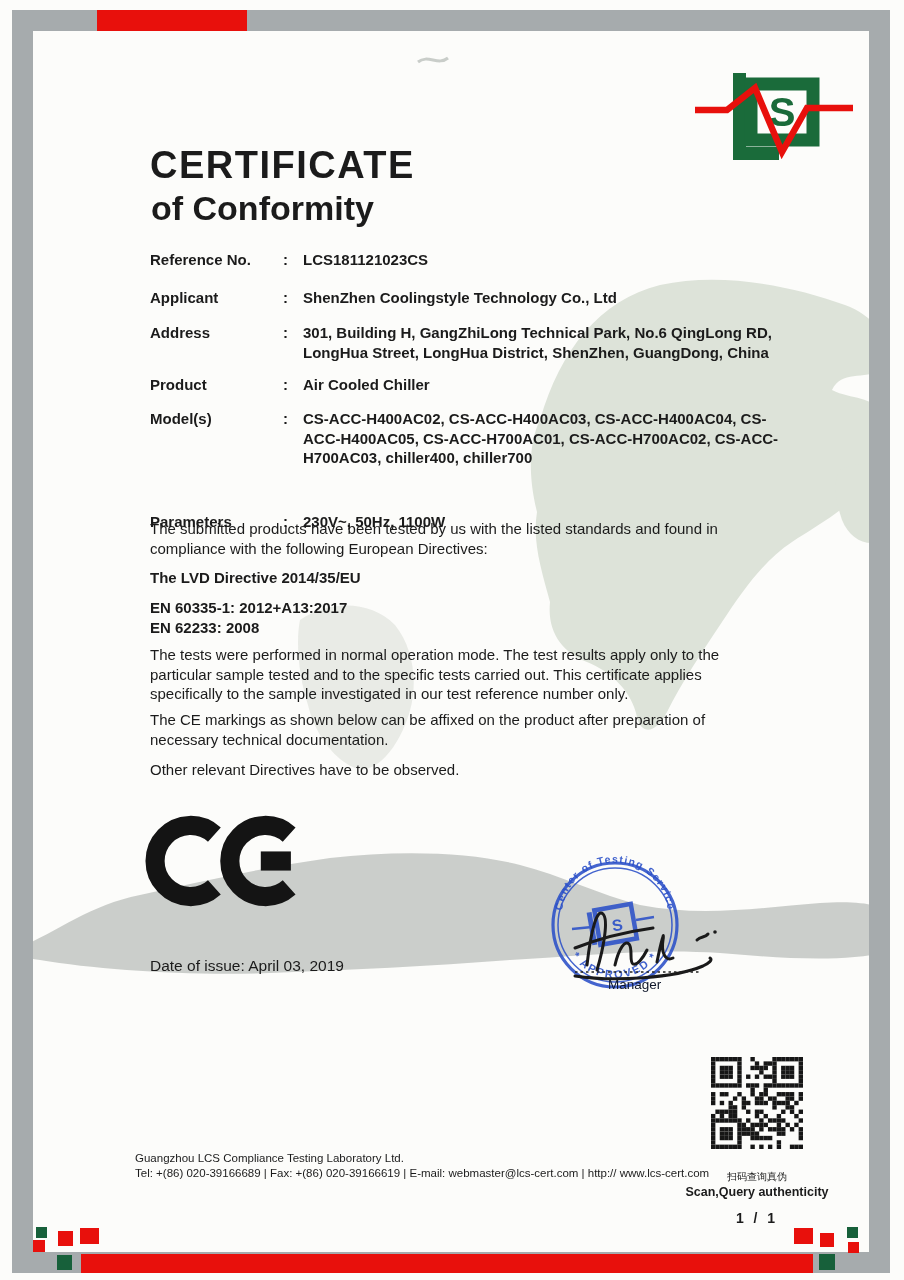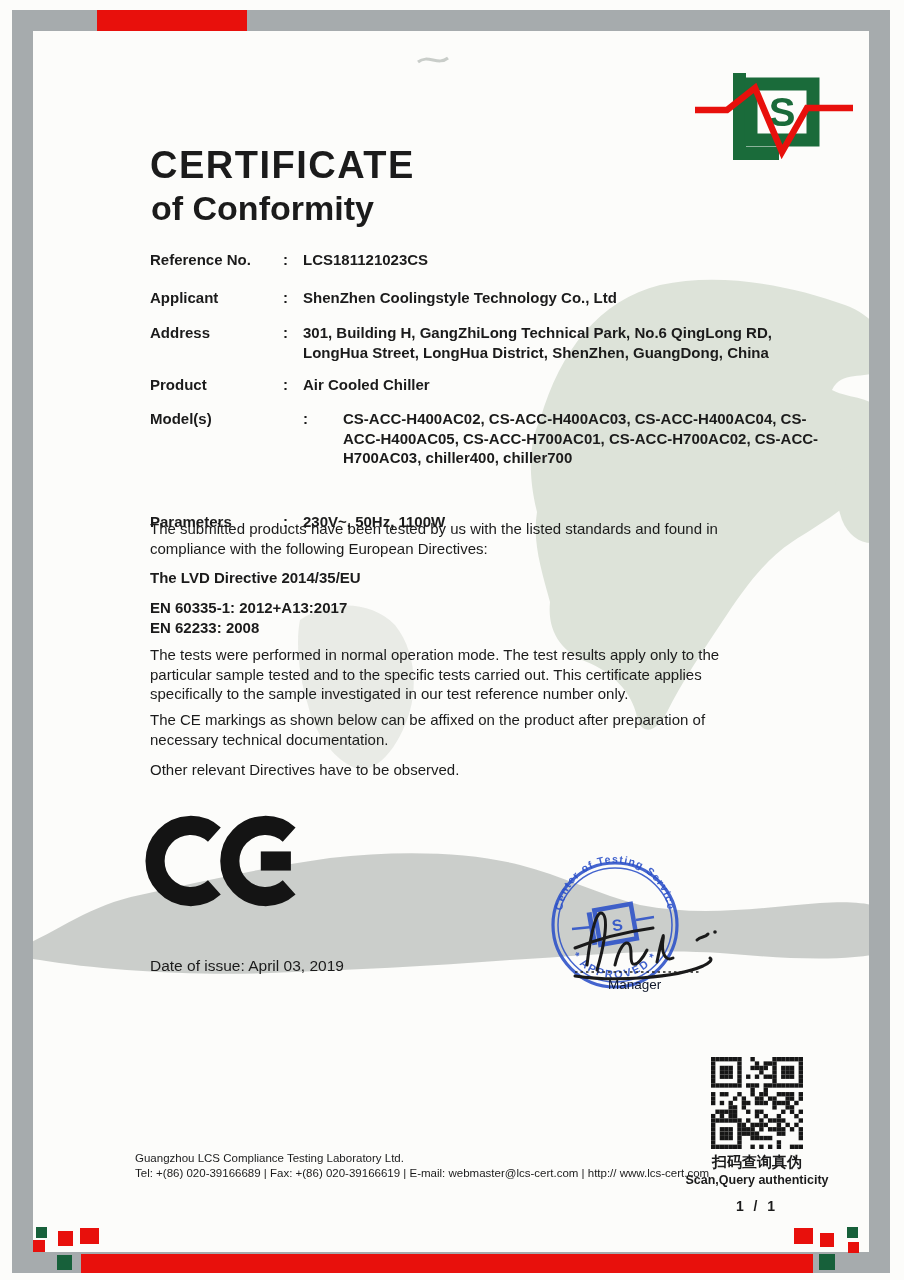--- a/index.html
+++ b/index.html
@@ -20,21 +20,21 @@
   
   .para{position:absolute;left:150px;width:584px;font-size:15px;line-height:19.5px;z-index:4;}
   .b{font-weight:bold;}
   .date-line{position:absolute;left:150px;top:957px;font-size:15.5px;font-weight:normal;z-index:5;}
   .manager{position:absolute;left:608px;top:977px;font-size:13.5px;z-index:6;color:#0f172a;}
   
   .footer-left{position:absolute;left:135px;top:1151px;width:575px;font-size:11.5px;line-height:14.6px;z-index:4;}
   .footer-left div{white-space:nowrap;}
   .qr-block{position:absolute;left:672px;top:1057px;width:170px;text-align:center;z-index:4;}
   .qr-block svg{margin:0 auto;}
-  .qr-cn{font-size:15px;font-weight:bold;margin-top:4px;}
+  .qr-cn{font-size:10px;font-weight:normal;margin-top:21px;}
   .qr-en{font-size:12.5px;font-weight:bold;margin-top:1px;}
   .qr-page{font-size:14px;font-weight:bold;margin-top:11px;letter-spacing:3px;}
   .z4{z-index:4;} .z5{z-index:5;}
 </style>
 </head>
 <body>
 
 <div class="page">
 
   <svg class="abs" style="left:0;top:0;z-index:1;" width="904" height="1280" viewBox="0 0 904 1280">
@@ -90,21 +90,21 @@
   <div class="field" style="top:323px;">
     <span>Address</span>
     <span>:</span>
     <span>301, Building H, GangZhiLong Technical Park, No.6 QingLong RD, LongHua Street, LongHua District, ShenZhen, GuangDong, China</span>
   </div>
   <div class="field" style="top:375px;">
     <span>Product</span>
     <span>:</span>
     <span>Air Cooled Chiller</span>
   </div>
-  <div class="field" style="top:409px;gap:20px;">
+  <div class="field" style="top:409px;">
     <span>Model(s)</span>
     <span>:</span>
     <span>CS-ACC-H400AC02, CS-ACC-H400AC03, CS-ACC-H400AC04, CS-ACC-H400AC05, CS-ACC-H700AC01, CS-ACC-H700AC02, CS-ACC-H700AC03, chiller400, chiller700</span>
   </div>
   <div class="field" style="top:512px;">
     <span>Parameters</span>
     <span>:</span>
     <span>230V~, 50Hz, 1100W</span>
   </div>
 

